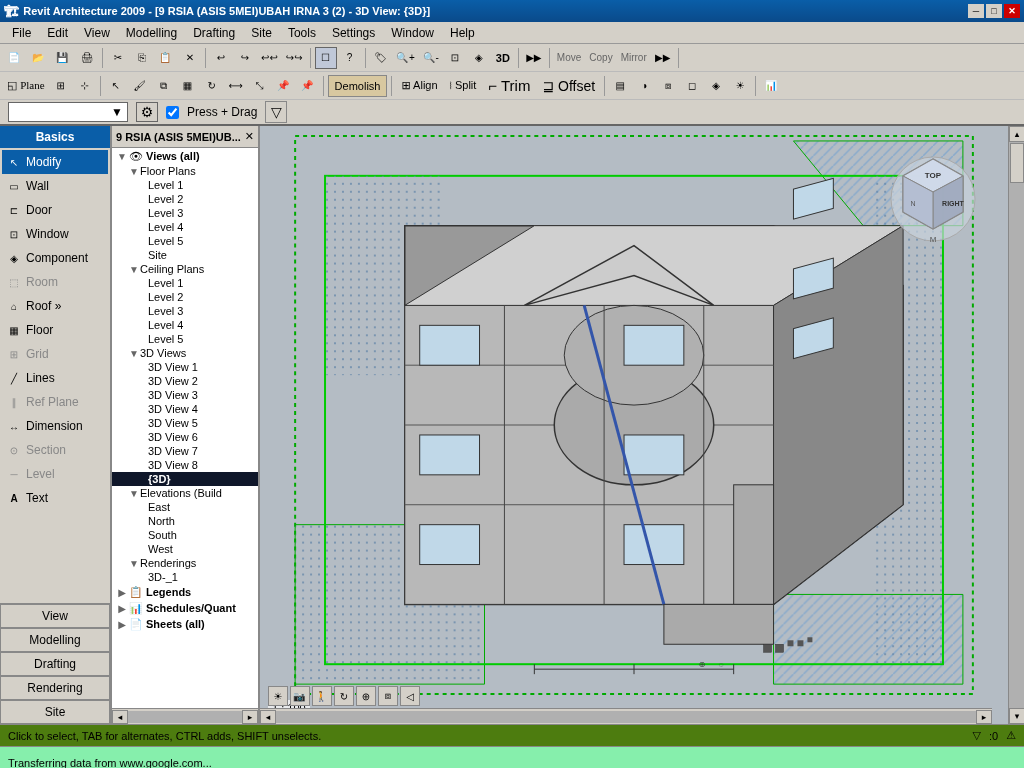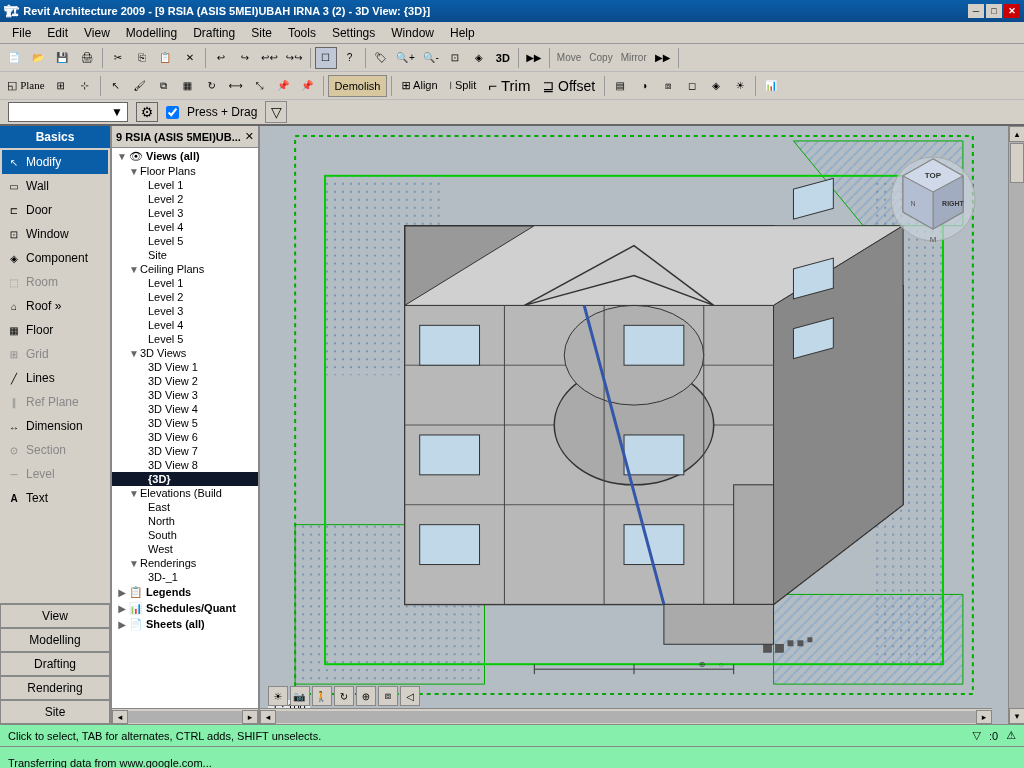--- a/index.html
+++ b/index.html
@@ -246,21 +246,21 @@
       align-items: center;
       justify-content: center;
       font-size: 9px;
     }
     .scroll-track { flex: 1; background: #b0b0b0; }
     .scroll-thumb { width: 14px; height: 40px; background: #d4d0c8; border: 1px solid #888; margin: 1px; }
 
     
     #status-bar {
       height: 22px;
-      background: #86efac;
+      background: #4d7c0f;
       border-top: 1px solid #888;
       display: flex;
       align-items: center;
       padding: 0 8px;
       font-size: 11px;
     }
     #status-bar2 {
       height: 22px;
       background: #86efac;
       border-top: 1px solid #888;

